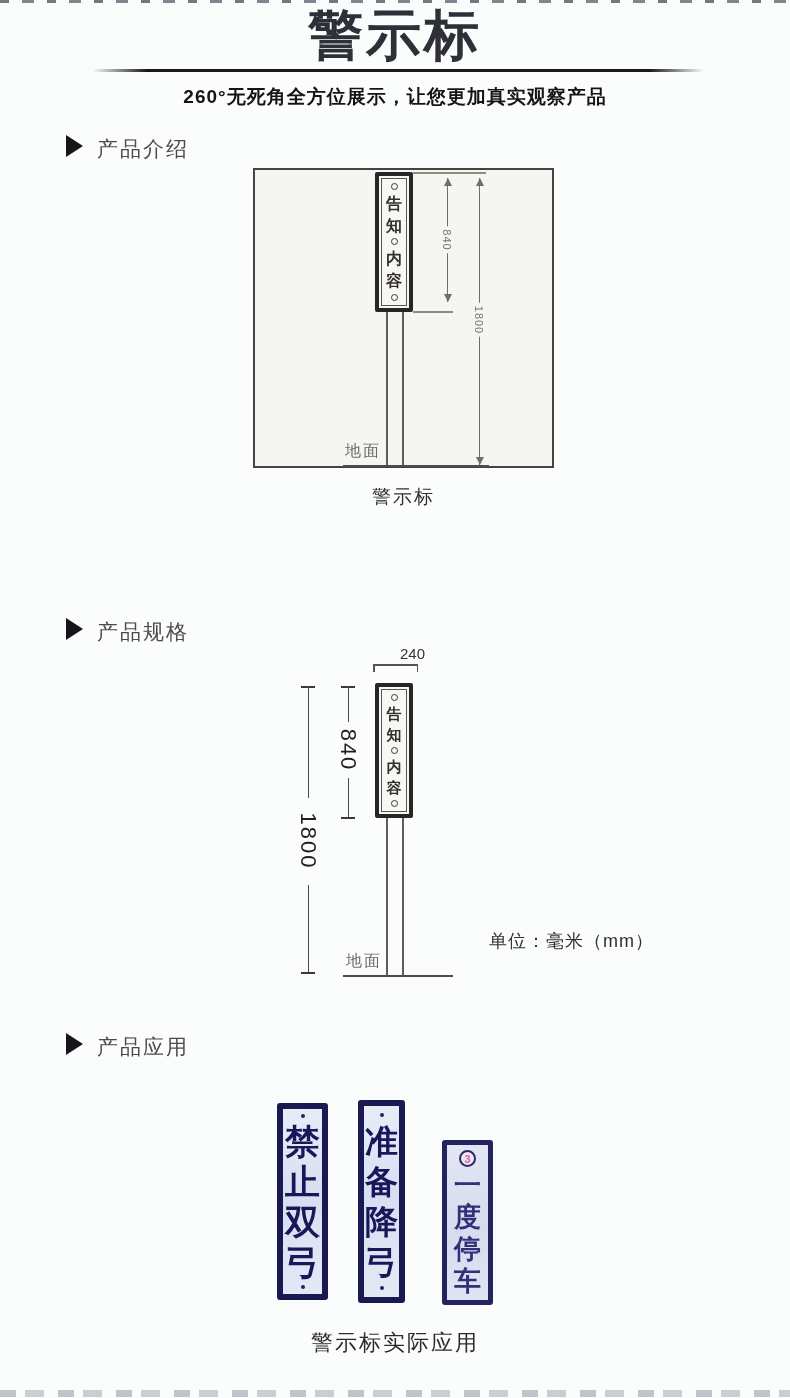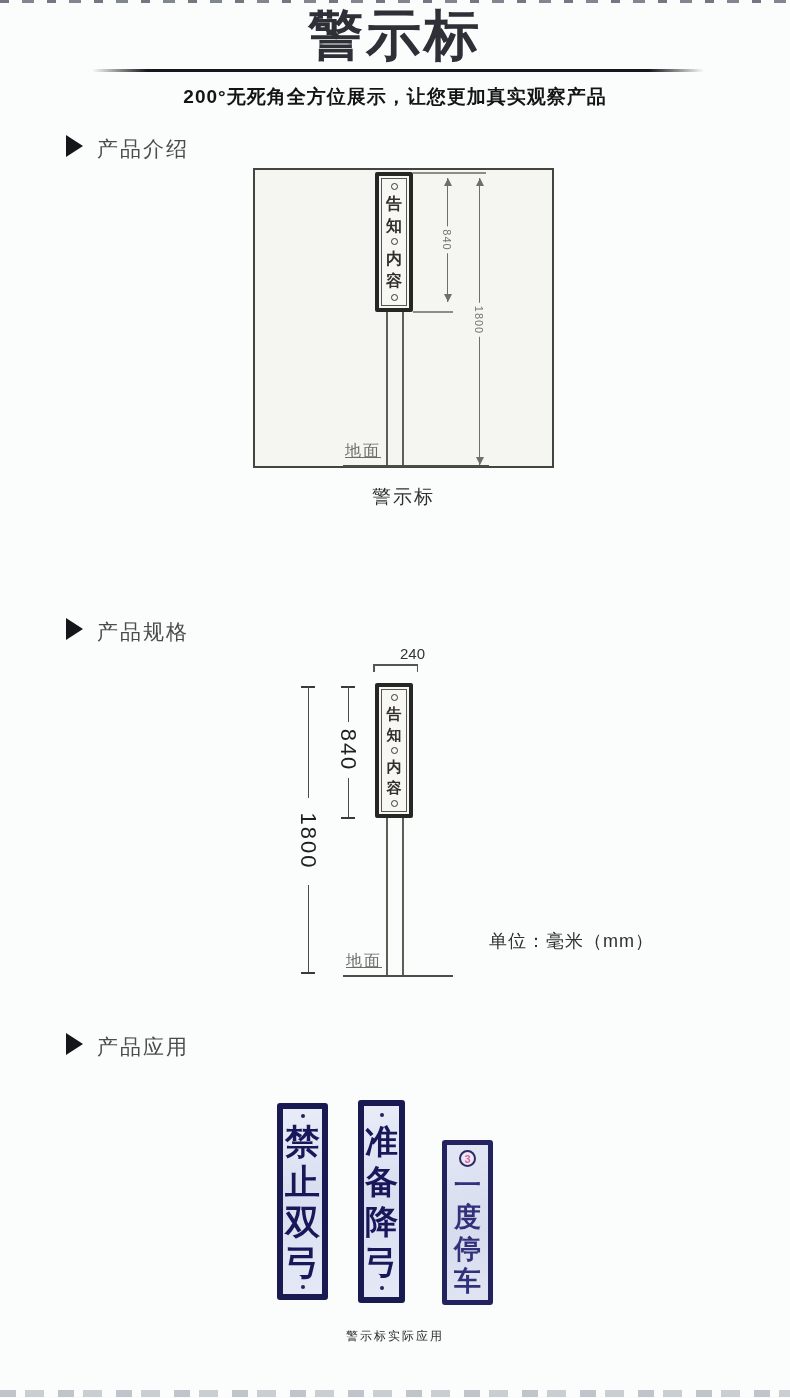--- a/index.html
+++ b/index.html
@@ -49,21 +49,21 @@
   .arr-down{border-top:8px solid #6f6f69;}
   .d1-a1{left:188.5px;top:8px;} .d1-a2{left:188.5px;top:124px;}
   .d1-a3{left:220.5px;top:8px;} .d1-a4{left:220.5px;top:287px;}
   .dimlab1{position:absolute;font-size:11px;color:#76766f;letter-spacing:1px;background:#f5f6f2;
     padding:1px 3px;transform:translate(-50%,-50%) rotate(90deg);white-space:nowrap;}
   .d1-l840{left:192px;top:70px;} .d1-l1800{left:224px;top:150px;}
   .pole{position:absolute;border-left:2px solid #5e5e58;border-right:2px solid #5e5e58;box-sizing:border-box;}
   .d1-pole{left:131px;top:142px;width:18px;height:153px;}
   .gline{position:absolute;height:2px;background:#4d4d47;}
   .d1-ground{left:88px;top:295px;width:146px;}
-  .glabel{position:absolute;font-size:16px;color:#6c6c66;letter-spacing:2px;text-decoration:underline;}
+  .glabel{position:absolute;font-size:16px;color:#6c6c66;letter-spacing:2px;}
   .d1-glabel{left:90px;top:271px;}
   .caption1{position:absolute;top:484px;left:253px;width:301px;text-align:center;
     font-size:19px;color:#2e2e2e;letter-spacing:2px;}
 
   .para{position:absolute;left:61px;top:516px;width:678px;font-size:17px;line-height:29px;
     color:#2b2b2b;text-indent:2.4em;letter-spacing:.5px;}
 
   
   .draw2{position:absolute;left:298px;top:645px;width:340px;height:336px;}
   .d2-lab240{position:absolute;left:69px;top:0;width:58px;text-align:right;font-size:15px;color:#333;}
@@ -96,32 +96,32 @@
   .ps3{left:442px;top:1140px;width:51px;height:165px;border:5px solid #23235f;
     background:linear-gradient(172deg,#e2e6f4 0%,#d7dcee 55%,#e0e4f2 100%);}
   .pchar{font-weight:900;color:#17175a;line-height:1;}
   .ps1 .pchar{font-size:35px;} .ps2 .pchar{font-size:33px;}
   .ps3 .pchar{font-size:27px;font-weight:700;color:#31317b;font-family:"Liberation Serif",serif;}
   .pdot{width:4px;height:4px;border-radius:50%;background:#23235f;}
   .badge{box-sizing:border-box;width:17px;height:17px;border:2px solid #2a2a66;border-radius:50%;
     display:flex;align-items:center;justify-content:center;
     font-size:11px;font-weight:bold;color:#ce68a6;background:#f0e6f2;}
   .caption2{position:absolute;top:1328px;left:0;width:790px;text-align:center;
-    font-size:12px;color:#2b2b2b;letter-spacing:2px;}
+    font-size:22px;color:#2b2b2b;letter-spacing:2px;}
 </style>
 </head>
 <body>
 
 <div class="page">
 
   <div class="strip-top"></div>
 
   <div class="title">警示标</div>
   <div class="title-underline"></div>
-  <div class="subtitle">200°无死角全方位展示，让您更加真实观察产品</div>
+  <div class="subtitle">260°无死角全方位展示，让您更加真实观察产品</div>
 
   <div class="sec sec-intro">
     <span class="tri"></span>
     <span class="lbl">产品介绍</span>
   </div>
 
   <div class="draw1">
     <div class="extline d1-ext-top"></div>
     <div class="extline d1-ext-bot"></div>
 

